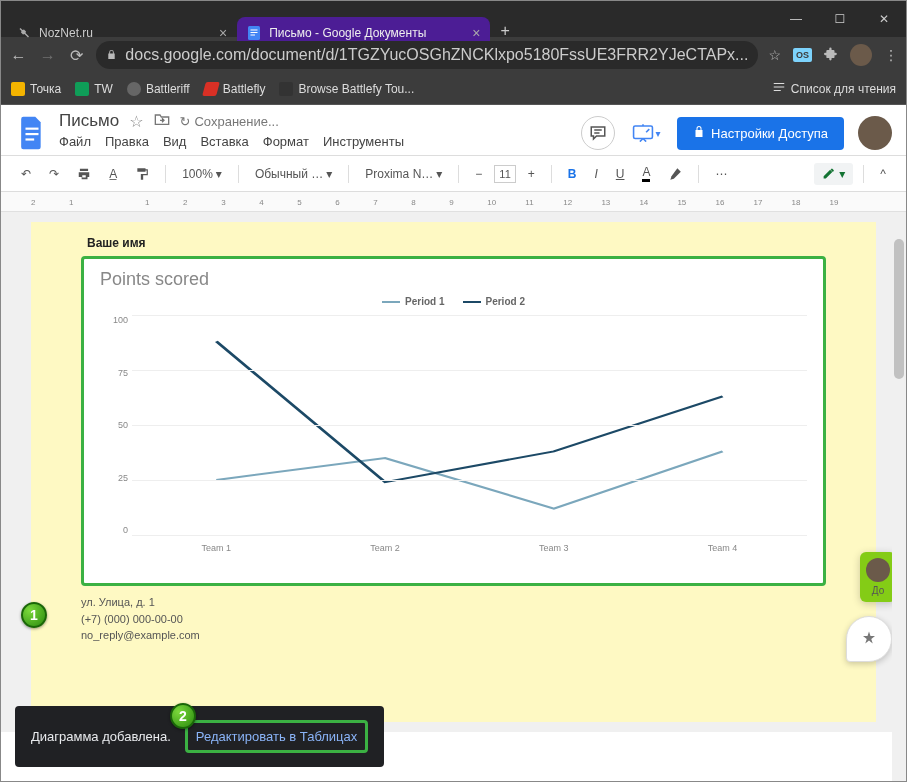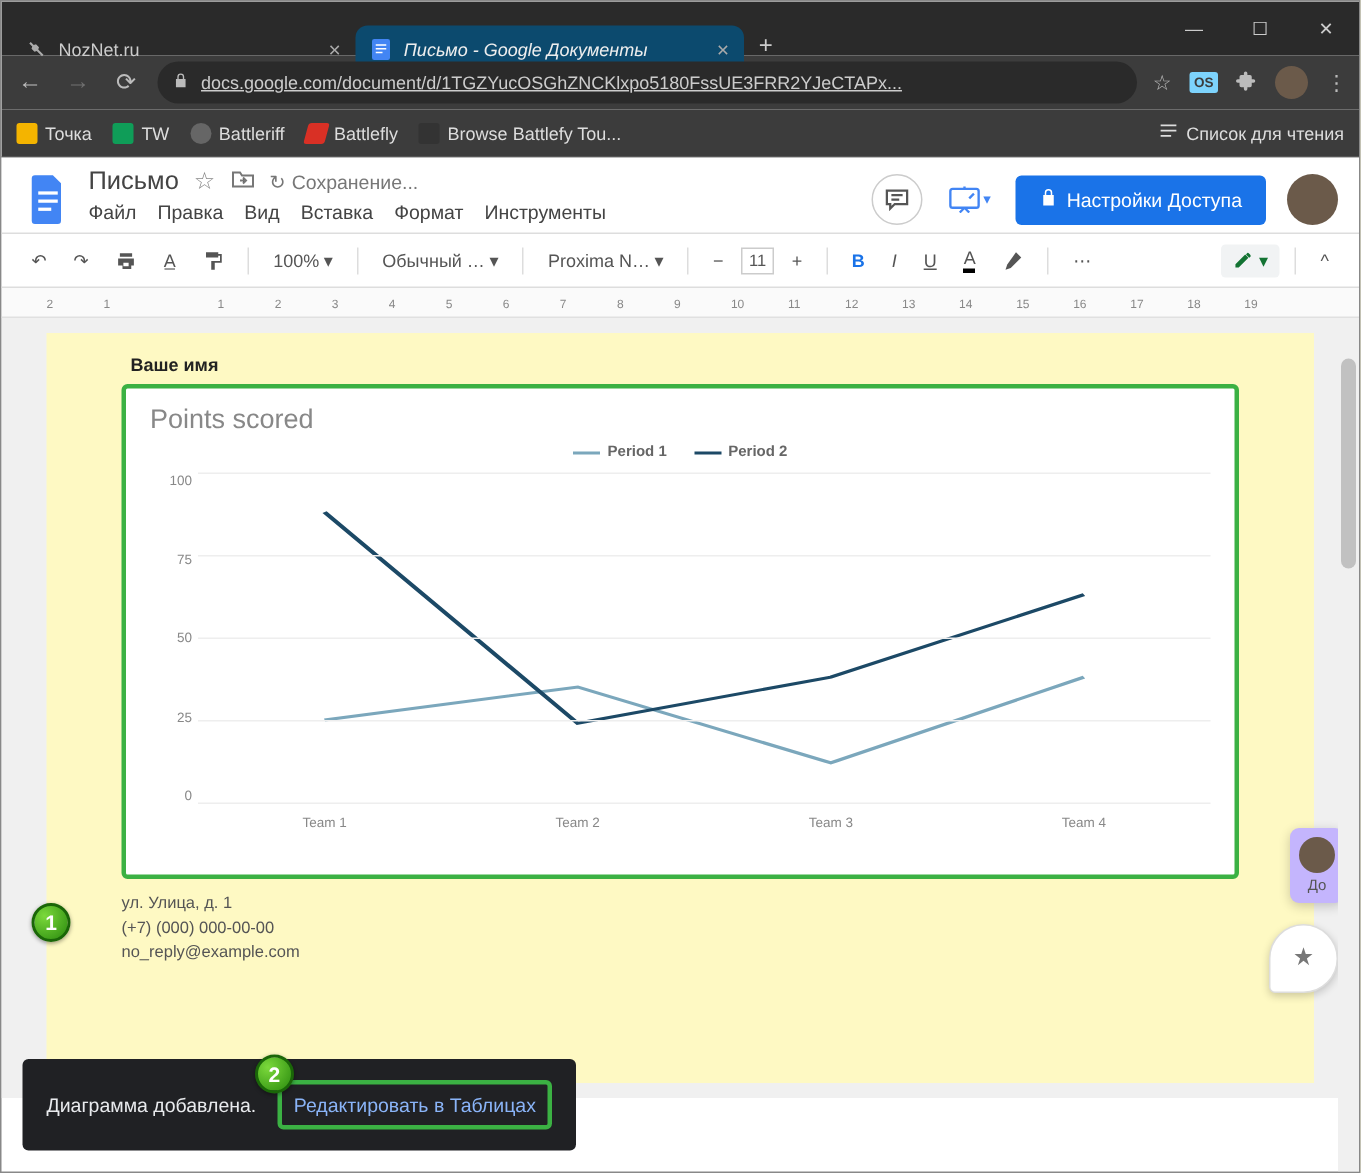--- a/index.html
+++ b/index.html
@@ -2,30 +2,30 @@
 <html><head>
   <meta charset="utf-8">
   <style>
     * { margin: 0; padding: 0; box-sizing: border-box; font-family: Arial, sans-serif; }
     body { width: 907px; height: 782px; background: #fff; overflow: hidden; position: relative; border: 1px solid #888; }
 
     
     .titlebar { height: 36px; background: #2a2a2a; display: flex; align-items: center; }
     .tabs-area { display: flex; height: 36px; flex: 1; padding-left: 6px; margin-top: 24px; }
     .tab { display: flex; align-items: center; padding: 0 10px; color: #ccc; font-size: 12px; gap: 8px; height: 32px; margin-top: 4px; border-radius: 8px 8px 0 0; }
-    .tab.active { background: #0c4a6e; color: #eee; font-style: italic; }
+    .tab.active { background: #4c1d95; color: #eee; }
     .tab .favicon { width: 14px; height: 14px; display: flex; align-items: center; justify-content: center; }
     .tab-close { font-size: 14px; color: #aaa; }
     .new-tab { color: #ccc; padding: 0 10px; font-size: 16px; align-self: center; }
     .window-ctrls { display: flex; }
     .window-ctrls div { width: 44px; height: 36px; display: flex; align-items: center; justify-content: center; color: #ccc; font-size: 12px; }
 
     .addrbar { height: 36px; background: #3c3c3c; display: flex; align-items: center; padding: 0 8px; gap: 10px; }
     .navbtn { color: #bbb; font-size: 16px; width: 22px; text-align: center; }
-    .url-field { flex: 1; background: #2a2a2a; border-radius: 14px; height: 28px; display: flex; align-items: center; padding: 0 10px; color: #ccc; font-size: 12px; gap: 8px; text-decoration: underline; }
+    .url-field { flex: 1; background: #2a2a2a; border-radius: 14px; height: 28px; display: flex; align-items: center; padding: 0 10px; color: #ccc; font-size: 16px; gap: 8px; }
     .addr-icons { display: flex; gap: 12px; align-items: center; }
     .addr-icons span { color: #bbb; font-size: 14px; }
     .avatar-small { width: 22px; height: 22px; border-radius: 50%; background: #6b5a4a; }
 
     .bookmarks-bar { height: 32px; background: #3c3c3c; display: flex; align-items: center; padding: 0 10px; gap: 14px; border-bottom: 1px solid #555; }
     .bm { color: #ddd; font-size: 12px; display: flex; align-items: center; gap: 5px; }
     .bm .bm-ico { width: 14px; height: 14px; border-radius: 2px; }
     .bm-spacer { flex: 1; }
 
     
@@ -76,21 +76,21 @@
 
     
     .toast { position: absolute; bottom: 14px; left: 14px; background: #202124; color: #e8eaed; padding: 14px 16px; display: flex; align-items: center; gap: 14px; border-radius: 4px; font-size: 13px; }
     .toast-action { border: 3px solid #3bb143; padding: 6px 8px; color: #8ab4f8; border-radius: 4px; position: relative; }
 
     
     .badge { position: absolute; width: 26px; height: 26px; border-radius: 50%; background: radial-gradient(circle at 30% 30%, #7bd93b, #2a8a0e); border: 2px solid #1a6608; color: #fff; font-weight: bold; display: flex; align-items: center; justify-content: center; font-size: 14px; box-shadow: 0 1px 3px rgba(0,0,0,0.4); }
 
     
     .side-bubble { position: absolute; right: 14px; bottom: 70px; width: 46px; height: 46px; border-radius: 50% 50% 50% 4px; background: #fff; box-shadow: 0 2px 6px rgba(0,0,0,0.2); border: 1px solid #ddd; display: flex; align-items: center; justify-content: center; }
-    .collab-popup { position: absolute; right: 10px; bottom: 130px; width: 36px; background: #c4b5fd; box-shadow: 0 2px 8px rgba(0,0,0,0.2); border-radius: 6px; padding: 6px; text-align: center; font-size: 10px; color: #555; }
+    .collab-popup { position: absolute; right: 10px; bottom: 130px; width: 36px; background: #84cc16; box-shadow: 0 2px 8px rgba(0,0,0,0.2); border-radius: 6px; padding: 6px; text-align: center; font-size: 10px; color: #555; }
     .collab-av { width: 24px; height: 24px; border-radius: 50%; background: #6b5a4a; margin: 0 auto 3px; }
 
     .scrollbar-v { position: absolute; right: 0; top: 228px; bottom: 0; width: 14px; background: #f0f0f0; }
     .scroll-thumb { position: absolute; top: 10px; width: 10px; left: 2px; height: 140px; background: #c1c1c1; border-radius: 5px; }
   </style>
 </head>
 <body>
 
 <div class="titlebar">
   <div class="tabs-area">

